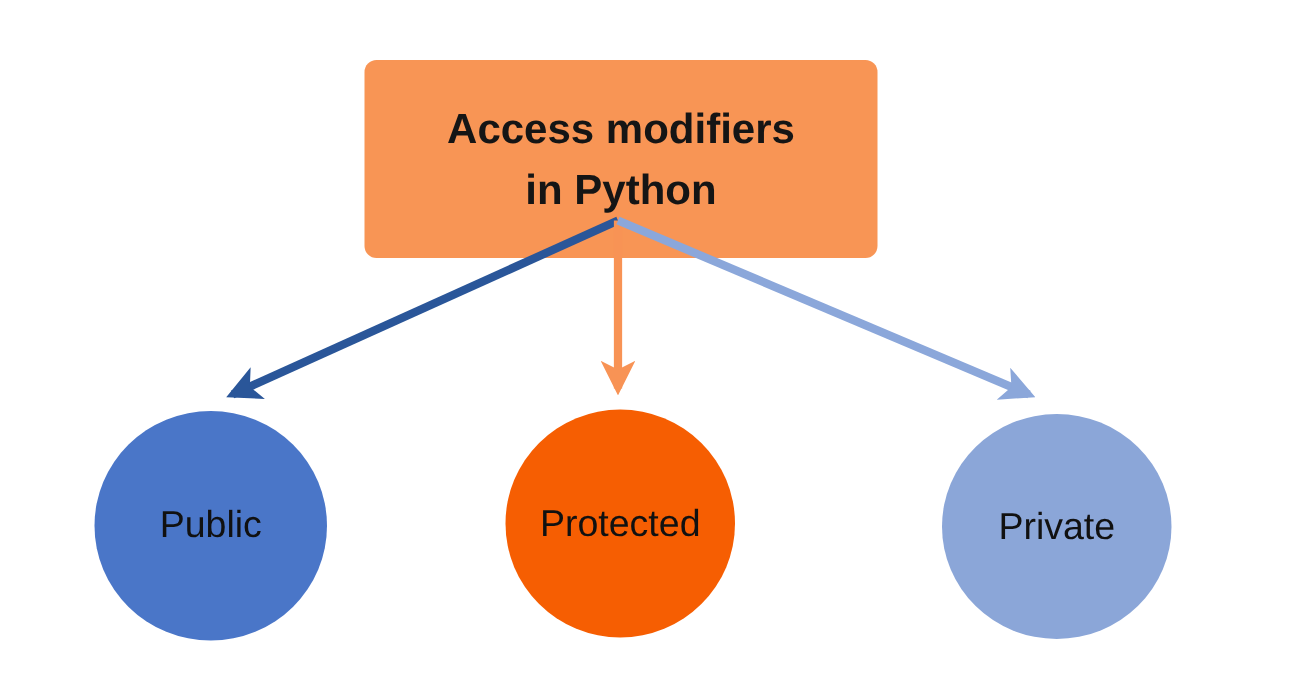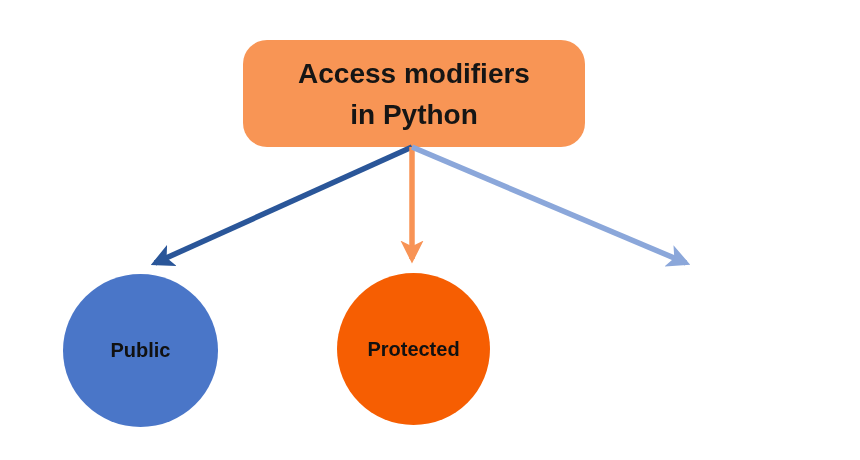--- a/index.html
+++ b/index.html
@@ -13,22 +13,22 @@
     width: 860px;
     height: 460px;
     background: #ffffff;
     overflow: hidden;
   }
   .title-box {
     position: absolute;
     left: 243px;
     top: 40px;
     width: 342px;
-    height: 107px;
-    border-radius: 24px;
+    height: 132px;
+    border-radius: 8px;
     display: flex;
     flex-direction: column;
     justify-content: center;
     align-items: center;
     box-sizing: border-box;
   }
   .title-line {
     font-size: 28px;
     font-weight: bold;
     color: #151515;
@@ -47,22 +47,22 @@
     position: absolute;
     border-radius: 50%;
     display: flex;
     justify-content: center;
     align-items: center;
   }
   .node-circle.public    { left: 63px;  top: 274px; width: 155px; height: 153px; }
   .node-circle.protected { left: 337px; top: 273px; width: 153px; height: 152px; align-items: center; }
   .node-circle.private   { left: 628px; top: 276px; width: 153px; height: 150px; }
   .node-label {
-    font-size: 20px;
-    font-weight: bold;
+    font-size: 25px;
+    font-weight: normal;
     color: #111111;
     white-space: nowrap;
   }
 </style>
 </head>
 <body>
 
 <div class="canvas">
 
   <div class="title-box" style="background-color: rgb(248, 149, 85);">
@@ -88,14 +88,17 @@
   </svg>
 
   <div class="node-circle public" style="background-color: rgb(74, 118, 200);">
     <span class="node-label">Public</span>
   </div>
 
   <div class="node-circle protected" style="background-color: rgb(246, 94, 2);">
     <span class="node-label">Protected</span>
   </div>
 
+  <div class="node-circle private" style="background-color: rgb(139, 166, 216);">
+    <span class="node-label">Private</span>
+  </div>
 
 </div>
 
 </body></html>

